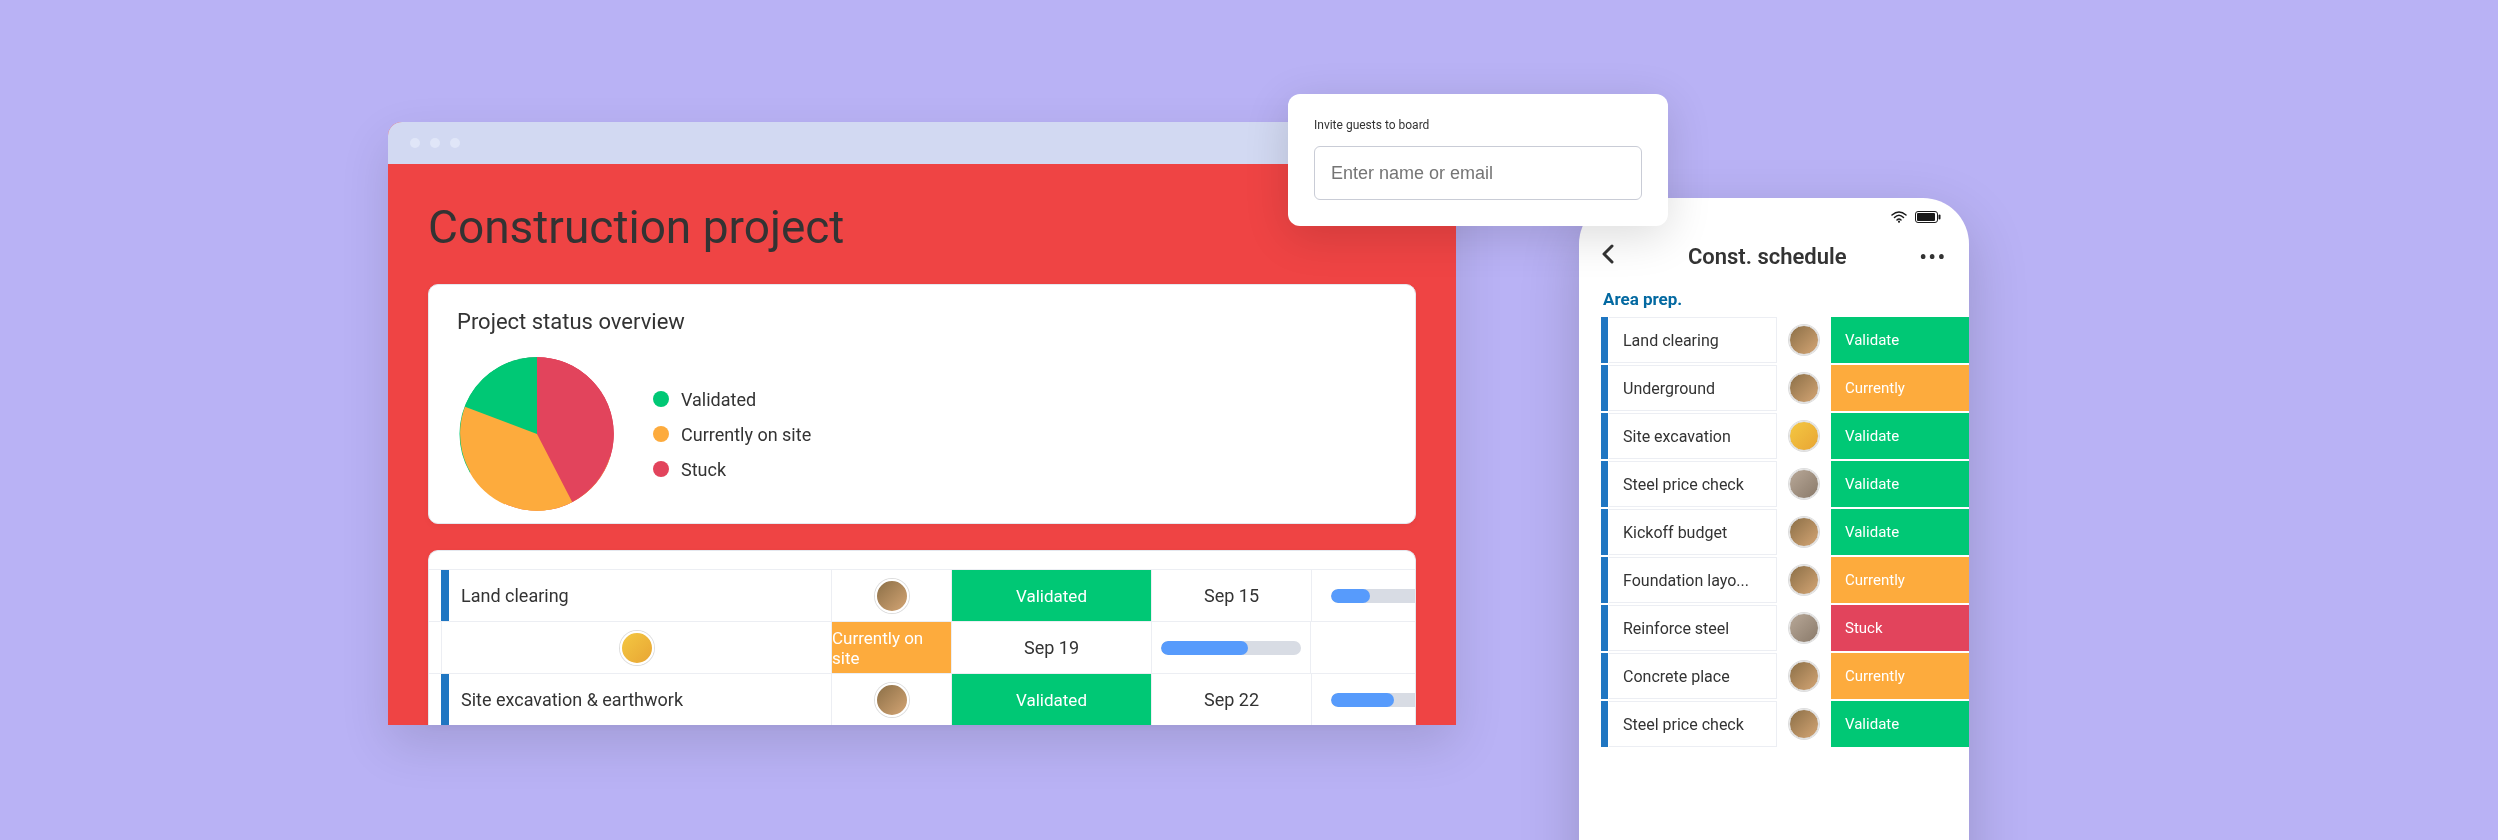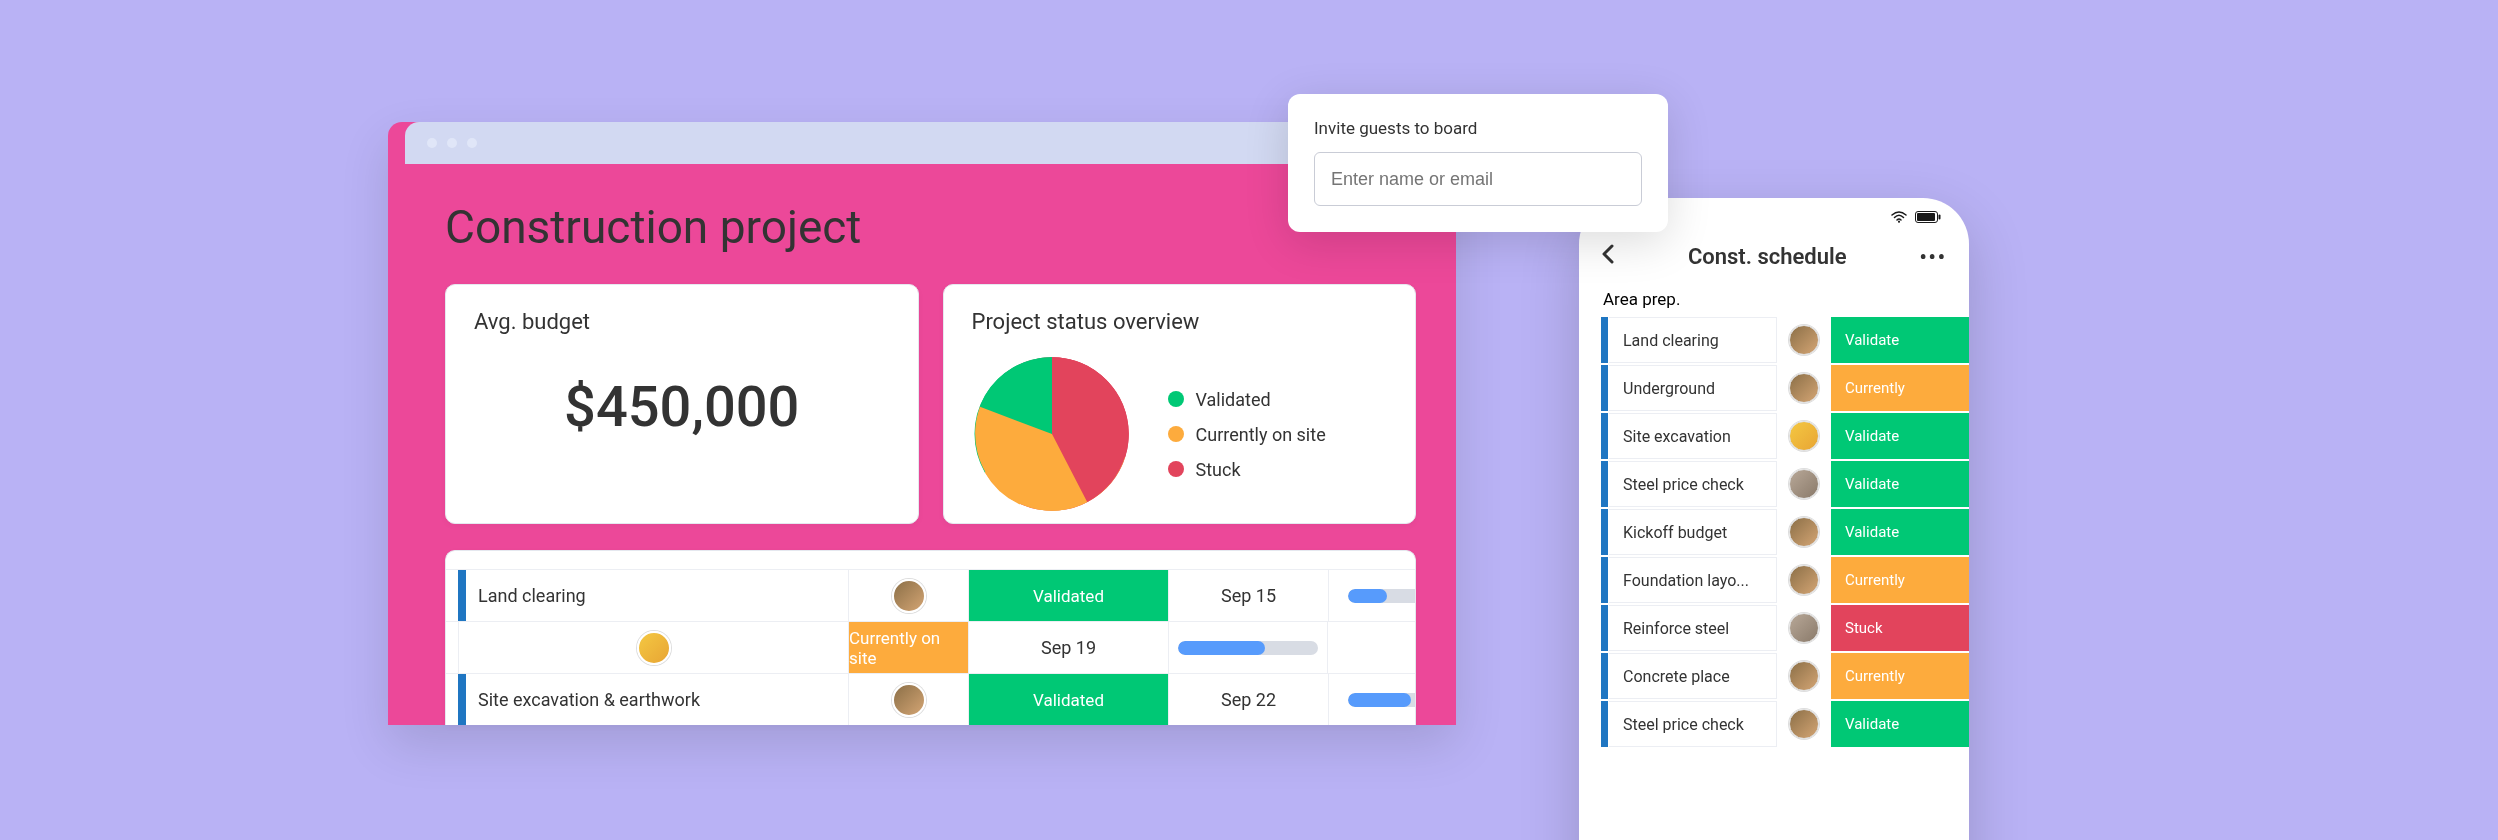--- a/index.html
+++ b/index.html
@@ -1,19 +1,19 @@
 <!DOCTYPE html>
 <html><head>
 <meta charset="utf-8">
 <style>
 * { box-sizing: border-box; margin: 0; padding: 0; }
 body { font-family: -apple-system, BlinkMacSystemFont, "Segoe UI", Roboto, Helvetica, Arial, sans-serif; background: #b9b2f5; width: 2498px; height: 840px; overflow: hidden; position: relative; border-radius: 0 0 40px 40px; }
 
 
-.browser-window { position: absolute; left: 388px; top: 122px; width: 1068px; background: #ec4899; border-radius: 14px 14px 0 0; box-shadow: 0 20px 50px rgba(0,0,0,0.12); padding-left: 17px; }
+.browser-window { position: absolute; left: 388px; top: 122px; width: 1068px; background: #ef4444; border-radius: 14px 14px 0 0; box-shadow: 0 20px 50px rgba(0,0,0,0.12); }
 .titlebar { background: #d2d9f2; height: 42px; border-radius: 14px 14px 0 0; display: flex; align-items: center; padding-left: 22px; gap: 10px; }
 .titlebar .dot { width: 10px; height: 10px; border-radius: 50%; background: #e0e6f8; }
 
 .content { padding: 36px 40px 0 40px; }
 .page-title { font-size: 46px; font-weight: 400; color: #333; margin-bottom: 30px; }
 
 .cards-row { display: flex; gap: 24px; }
 .card { background: #fff; border: 1px solid #e5e8ef; border-radius: 10px; padding: 24px 28px; flex: 1; height: 240px; box-shadow: 0 2px 6px rgba(0,0,0,0.04); }
 .card-title { font-size: 22px; color: #333; font-weight: 400; margin-bottom: 20px; }
 .big-number { font-size: 56px; font-weight: 500; color: #333; text-align: center; margin-top: 40px; }
@@ -43,33 +43,33 @@
 .status-validated { background: #00c875; }
 .status-onsite { background: #fdab3d; }
 .status-stuck { background: #e2445c; }
 .date-cell { text-align: right; font-size: 18px; color: #333; border-left: 1px solid #eceef3; height: 100%; display: flex; align-items: center; justify-content: center; }
 .timeline-cell { border-left: 1px solid #eceef3; border-right: 1px solid #eceef3; height: 100%; display: flex; align-items: center; justify-content: center; }
 .timeline-bar { width: 140px; height: 14px; background: #d8dce4; border-radius: 8px; overflow: hidden; }
 .timeline-fill { height: 100%; background: #579bfc; border-radius: 8px; }
 
 
 .popover { position: absolute; left: 1288px; top: 94px; width: 380px; background: #fff; border-radius: 12px; box-shadow: 0 10px 45px rgba(0,0,0,0.14); padding: 24px 26px 26px 26px; z-index: 5; }
-.popover-title { font-size: 17px; color: #333; margin-bottom: 14px; }
+.popover-title { font-size: 12px; color: #333; margin-bottom: 14px; }
 .popover-input { width: 100%; height: 54px; border: 1px solid #c9ccd6; border-radius: 6px; padding: 0 16px; font-size: 18px; color: #888; }
 
 
 .phone { position: absolute; left: 1579px; top: 198px; width: 390px; background: #fff; border-radius: 46px 46px 0 0; box-shadow: 0 20px 60px rgba(0,0,0,0.18); overflow: hidden; height: 700px; }
 .phone-statusbar { height: 40px; display: flex; justify-content: flex-end; align-items: center; padding: 0 28px; gap: 8px; }
 .wifi-icon, .battery-icon { font-size: 14px; color: #1a1a1a; }
 .phone-header { display: flex; align-items: flex-end; justify-content: space-between; padding: 6px 22px 16px 22px; }
 .back-icon { font-size: 22px; font-weight: 700; color: #333; }
 .phone-title { font-size: 22px; font-weight: 600; color: #333; }
 .more-icon { font-size: 20px; font-weight: 700; color: #333; letter-spacing: 2px; }
 
-.phone-section-title { font-size: 17px; color: #000000; padding: 4px 24px 8px 24px; }
+.phone-section-title { font-size: 17px; color: #0369a1; padding: 4px 24px 8px 24px; font-weight: bold; }
 .phone-row { display: grid; grid-template-columns: 8px 168px 54px 1fr; align-items: center; height: 46px; gap: 0; padding-left: 22px; margin-bottom: 2px; }
 .phone-row .row-bar { width: 7px; height: 100%; background: #1f76c2; }
 .phone-task { font-size: 16px; color: #333; padding-left: 14px; overflow: hidden; text-overflow: ellipsis; white-space: nowrap; height: 100%; display: flex; align-items: center; border: 1px solid #eceef3; border-left: none; }
 .phone-avatar-cell { display: flex; justify-content: center; align-items: center; height: 100%; }
 .phone-avatar { width: 30px; height: 30px; border-radius: 50%; border: 1px solid #ddd; }
 .phone-status { height: 100%; color: #fff; font-size: 15px; display: flex; align-items: center; padding-left: 14px; overflow: hidden; }
 </style>
 </head>
 <body>
 
@@ -77,24 +77,20 @@
   <div class="titlebar">
     <div class="dot"></div>
     <div class="dot"></div>
     <div class="dot"></div>
   </div>
   <div class="content">
     <h1 class="page-title">Construction project</h1>
 
     <div class="cards-row">
 
-      <div class="card">
-        <div class="card-title">Avg. budget</div>
-        <div class="big-number">$450,000</div>
-      </div>
 
       <div class="card">
         <div class="card-title">Project status overview</div>
         <div class="pie-wrap">
           <div class="pie">
             <svg viewBox="0 0 100 100" width="160" height="160">
               <circle cx="50" cy="50" r="48" fill="#e2445c"></circle>
               <path d="M50 50 L50 2 A48 48 0 0 1 95.6 64.8 Z" fill="#e2445c"></path>
               <path d="M50 50 L95.6 64.8 A48 48 0 0 1 21.8 88.8 Z" transform="rotate(0 50 50)" fill="#fdab3d"></path>
               <path d="M50 50 L50 2 A48 48 0 0 0 8.0 74.0 Z" fill="#00c875"></path>

